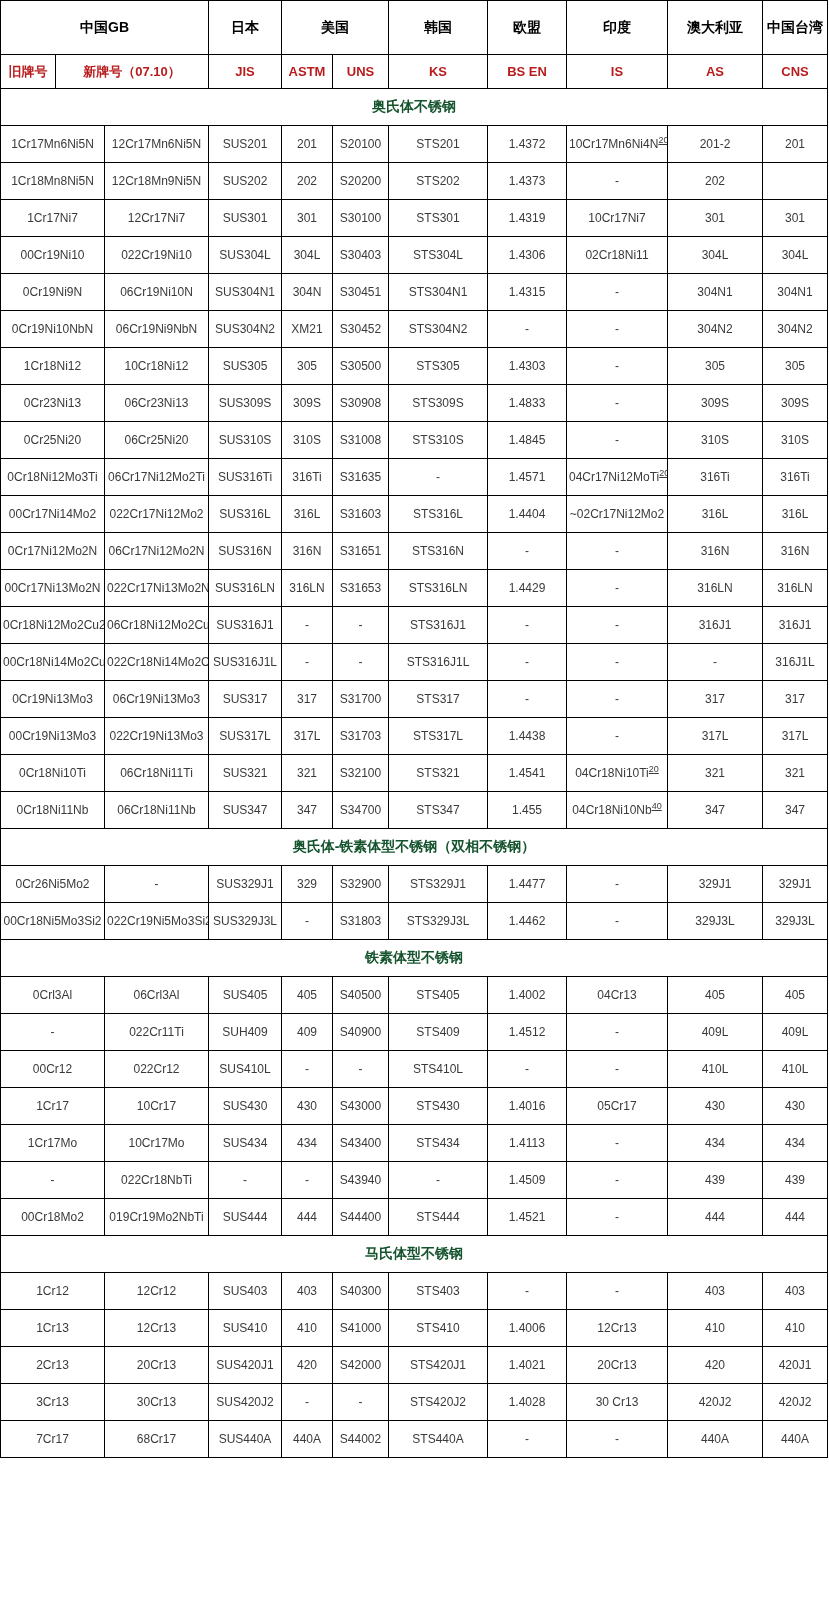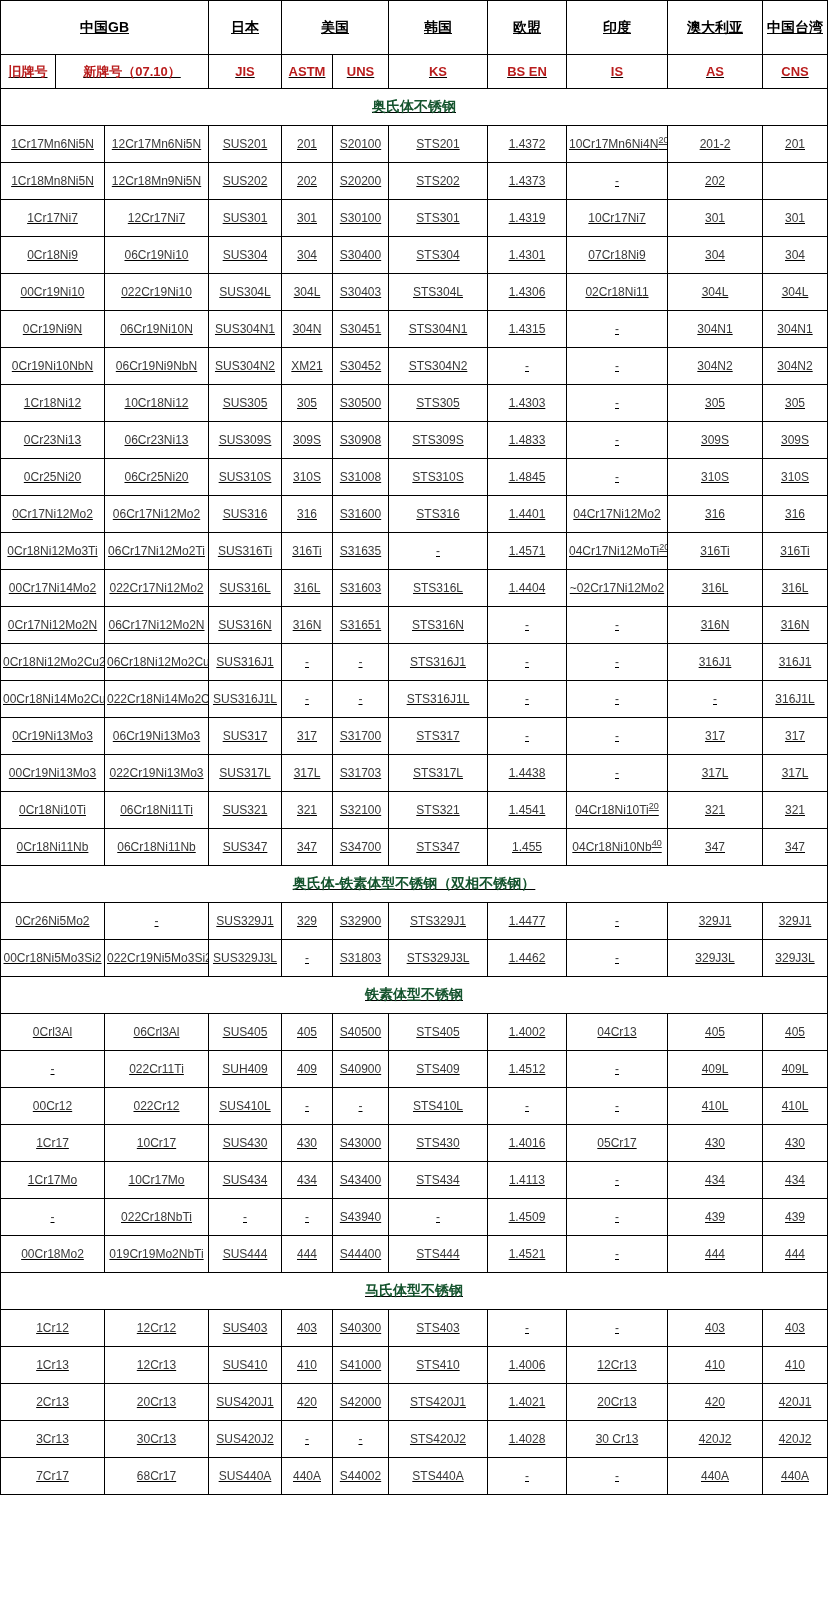--- a/index.html
+++ b/index.html
@@ -1,17 +1,17 @@
 <!DOCTYPE html>
 <html><head>
 <meta charset="utf-8">
 <style>
   html,body{margin:0;padding:0;background:#fff;}
   body{width:829px;font-family:"Liberation Sans",sans-serif;}
-  table.grade{border-collapse:collapse;table-layout:fixed;width:828px;background:#fff;text-decoration:underline;}
+  table.grade{border-collapse:collapse;table-layout:fixed;width:828px;background:#fff;}
   table.grade td, table.grade th{
     border:1px solid #000;
     padding:0 2px;
     text-align:center;
     vertical-align:middle;
     overflow:hidden;
     white-space:nowrap;
   }
   tr.hdr1 th{height:53px;font-size:14px;font-weight:bold;color:#000;}
   tr.hdr2 th{height:33px;font-size:13px;font-weight:bold;color:#b91c1c;}
@@ -94,32 +94,20 @@
         <td>SUS301</td>
         <td>301</td>
         <td>S30100</td>
         <td>STS301</td>
         <td>1.4319</td>
         <td>10Cr17Ni7</td>
         <td>301</td>
         <td>301</td>
       </tr>
       <tr class="data-row">
-        <td colspan="2">0Cr18Ni9</td>
-        <td>06Cr19Ni10</td>
-        <td>SUS304</td>
-        <td>304</td>
-        <td>S30400</td>
-        <td>STS304</td>
-        <td>1.4301</td>
-        <td>07Cr18Ni9</td>
-        <td>304</td>
-        <td>304</td>
-      </tr>
-      <tr class="data-row">
         <td colspan="2">00Cr19Ni10</td>
         <td>022Cr19Ni10</td>
         <td>SUS304L</td>
         <td>304L</td>
         <td>S30403</td>
         <td>STS304L</td>
         <td>1.4306</td>
         <td>02Cr18Ni11</td>
         <td>304L</td>
         <td>304L</td>
@@ -178,32 +166,20 @@
         <td>SUS310S</td>
         <td>310S</td>
         <td>S31008</td>
         <td>STS310S</td>
         <td>1.4845</td>
         <td>-</td>
         <td>310S</td>
         <td>310S</td>
       </tr>
       <tr class="data-row">
-        <td colspan="2">0Cr17Ni12Mo2</td>
-        <td>06Cr17Ni12Mo2</td>
-        <td>SUS316</td>
-        <td>316</td>
-        <td>S31600</td>
-        <td>STS316</td>
-        <td>1.4401</td>
-        <td>04Cr17Ni12Mo2</td>
-        <td>316</td>
-        <td>316</td>
-      </tr>
-      <tr class="data-row">
         <td colspan="2">0Cr18Ni12Mo3Ti</td>
         <td>06Cr17Ni12Mo2Ti</td>
         <td>SUS316Ti</td>
         <td>316Ti</td>
         <td>S31635</td>
         <td>-</td>
         <td>1.4571</td>
         <td>04Cr17Ni12MoTi<sup class="fn">20</sup></td>
         <td>316Ti</td>
         <td>316Ti</td>
@@ -226,20 +202,32 @@
         <td>SUS316N</td>
         <td>316N</td>
         <td>S31651</td>
         <td>STS316N</td>
         <td>-</td>
         <td>-</td>
         <td>316N</td>
         <td>316N</td>
       </tr>
       <tr class="data-row">
+        <td colspan="2">00Cr17Ni13Mo2N</td>
+        <td>022Cr17Ni13Mo2N</td>
+        <td>SUS316LN</td>
+        <td>316LN</td>
+        <td>S31653</td>
+        <td>STS316LN</td>
+        <td>1.4429</td>
+        <td>-</td>
+        <td>316LN</td>
+        <td>316LN</td>
+      </tr>
+      <tr class="data-row">
         <td colspan="2">0Cr18Ni12Mo2Cu2</td>
         <td>06Cr18Ni12Mo2Cu2</td>
         <td>SUS316J1</td>
         <td>-</td>
         <td>-</td>
         <td>STS316J1</td>
         <td>-</td>
         <td>-</td>
         <td>316J1</td>
         <td>316J1</td>

